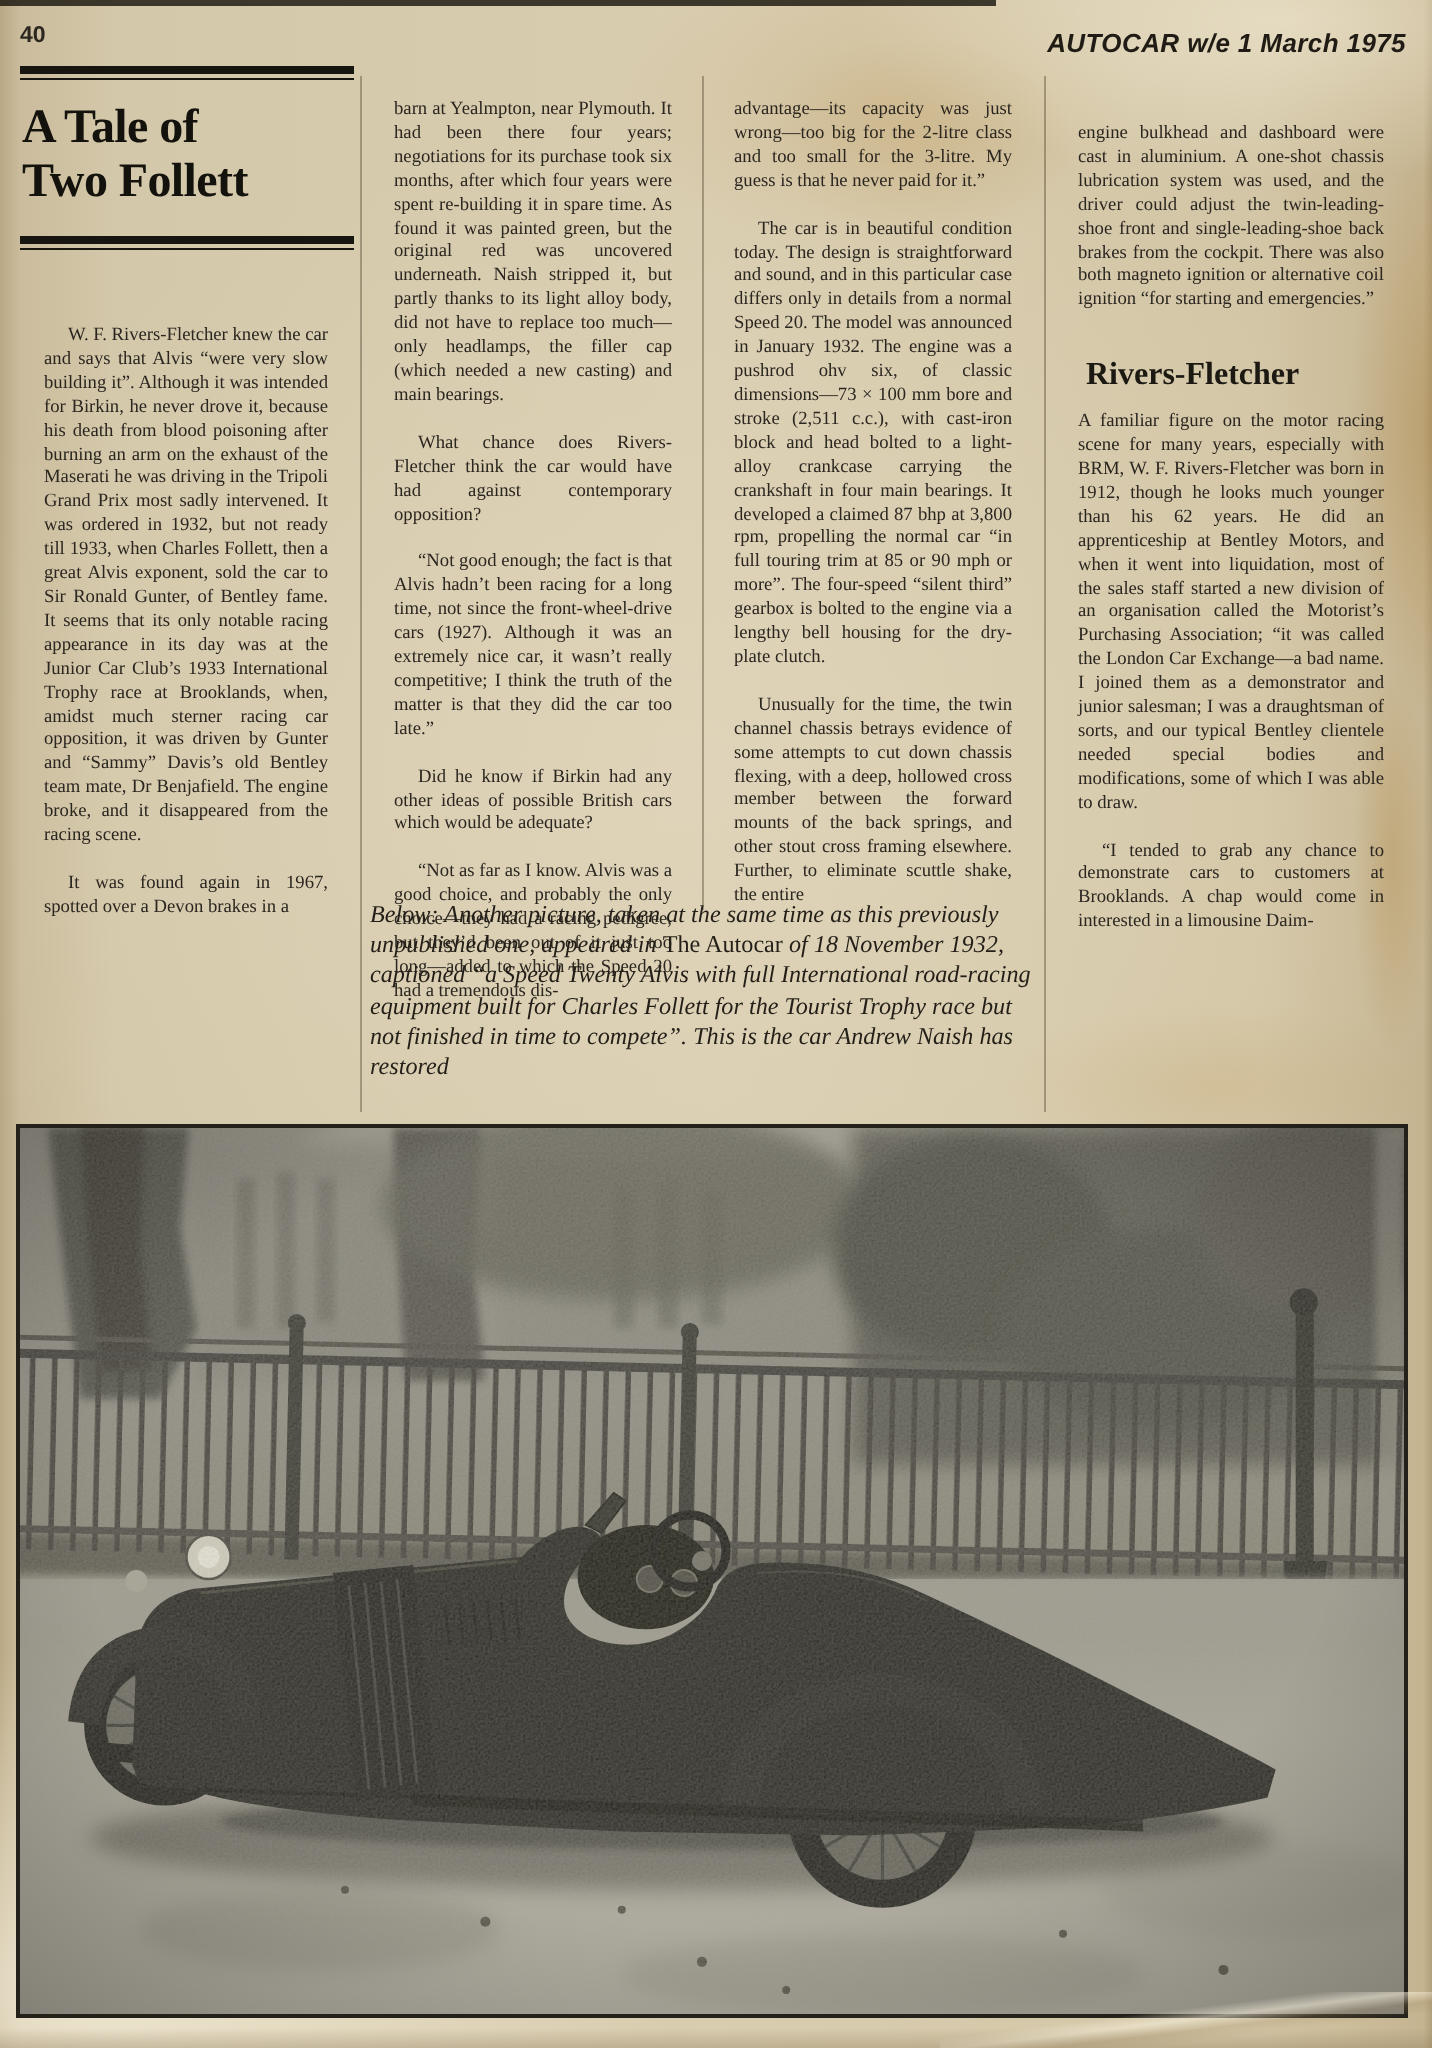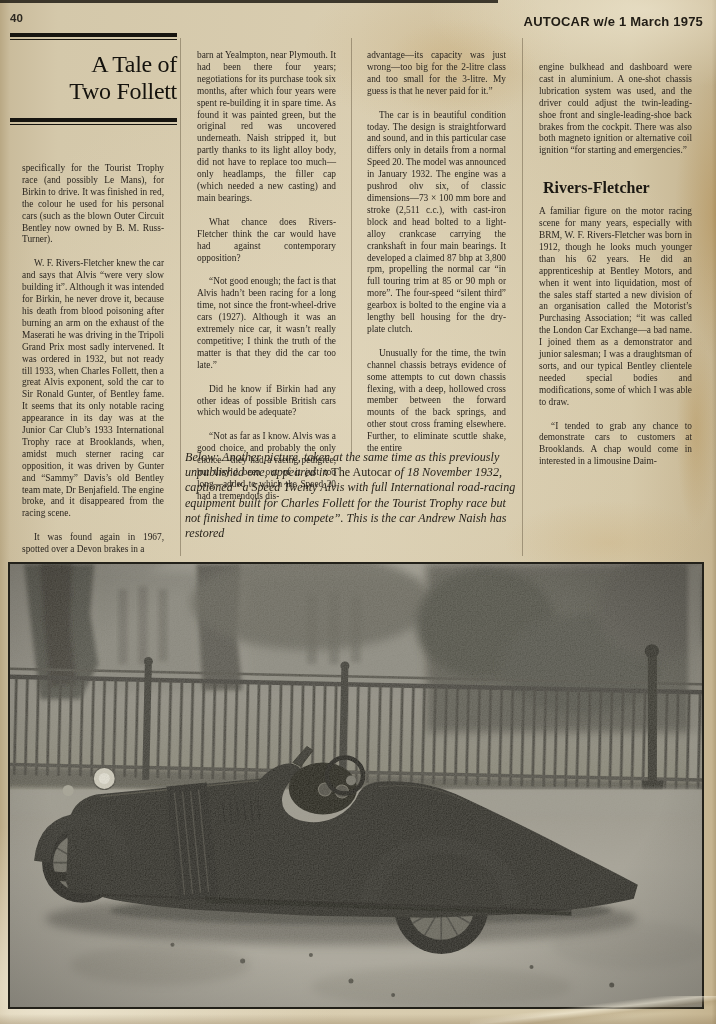--- a/index.html
+++ b/index.html
@@ -18,28 +18,28 @@
   .topedge{position:absolute;left:0;top:0;width:498px;height:3px;background:rgba(26,22,15,.82);}
   .botedge{position:absolute;left:0;bottom:0;width:716px;height:10px;
     background:linear-gradient(0deg,rgba(140,120,88,.35),transparent);}
   .crease{position:absolute;left:470px;top:996px;width:246px;height:28px;
     background:linear-gradient(173deg,transparent 40%,rgba(247,240,220,.55) 50%,rgba(160,138,100,.25) 60%,transparent 70%);}
 
   
   .pageno{position:absolute;left:10px;top:12px;font-family:"Liberation Sans",sans-serif;
     font-size:11.5px;font-weight:bold;color:#2c2820;}
   .masthead{position:absolute;right:13px;top:14px;font-family:"Liberation Sans",sans-serif;
-    font-size:13px;font-weight:bold;color:#201c15;letter-spacing:.2px;}
+    font-size:13px;font-weight:bold;font-style:italic;color:#201c15;letter-spacing:.2px;}
 
   
   .title-block{position:absolute;left:10px;top:33px;width:167px;}
   .rule-thick{height:4px;background:#171510;}
   .rule-thin{height:1px;background:#171510;margin-top:2px;}
-  .title-block h1{margin:11px 0 13px 1px;font-size:24px;line-height:27px;font-weight:normal;
-    color:#14120d;letter-spacing:-.3px;text-align:right;}
+  .title-block h1{margin:11px 0 13px 1px;font-size:24px;line-height:27px;font-weight:bold;
+    color:#14120d;letter-spacing:-.3px;}
 
   
   .col{position:absolute;font-size:9.35px;line-height:11.9px;text-align:justify;}
   .col p{margin:12px;text-indent:12px;}
   .col p.first{text-indent:0;}
   .col1{left:10px;top:151px;width:166px;}
   .col2{left:185px;top:38px;width:163px;}
   .col3{left:355px;top:38px;width:163px;}
   .col4{left:527px;top:50px;width:177px;}
   .col h3{margin:25px 16px 3px;font-size:16px;color:#1c1913;}
@@ -82,21 +82,20 @@
       <span>Two Follett</span></h1>
   <div class="rule-thick"></div>
   <div class="rule-thin"></div>
 </section>
 
 <div class="vrule vr1"></div>
 <div class="vrule vr2"></div>
 <div class="vrule vr3"></div>
 
 <div class="col col1">
-  <p class="first">specifically for the Tourist Trophy race (and possibly Le Mans), for Birkin to drive. It was finished in red, the colour he used for his personal cars (such as the blown Outer Circuit Bentley now owned by B. M. Russ-Turner).</p>
   <p>W. F. Rivers-Fletcher knew the car and says that Alvis “were very slow building it”. Although it was intended for Birkin, he never drove it, because his death from blood poisoning after burning an arm on the exhaust of the Maserati he was driving in the Tripoli Grand Prix most sadly intervened. It was ordered in 1932, but not ready till 1933, when Charles Follett, then a great Alvis exponent, sold the car to Sir Ronald Gunter, of Bentley fame. It seems that its only notable racing appearance in its day was at the Junior Car Club’s 1933 International Trophy race at Brooklands, when, amidst much sterner racing car opposition, it was driven by Gunter and “Sammy” Davis’s old Bentley team mate, Dr Benjafield. The engine broke, and it disappeared from the racing scene.</p>
   <p>It was found again in 1967, spotted over a Devon brakes in a</p>
 </div>
 
 <div class="col col2">
   <p class="first">barn at Yealmpton, near Plymouth. It had been there four years; negotiations for its purchase took six months, after which four years were spent re-building it in spare time. As found it was painted green, but the original red was uncovered underneath. Naish stripped it, but partly thanks to its light alloy body, did not have to replace too much—only headlamps, the filler cap (which needed a new casting) and main bearings.</p>
   <p>What chance does Rivers-Fletcher think the car would have had against contemporary opposition?</p>
   <p>“Not good enough; the fact is that Alvis hadn’t been racing for a long time, not since the front-wheel-drive cars (1927). Although it was an extremely nice car, it wasn’t really competitive; I think the truth of the matter is that they did the car too late.”</p>
   <p>Did he know if Birkin had any other ideas of possible British cars which would be adequate?</p>
   <p>“Not as far as I know. Alvis was a good choice, and probably the only choice—they had a racing pedigree, but they’d been out of it just too long—added to which the Speed 20 had a tremendous dis-</p>

